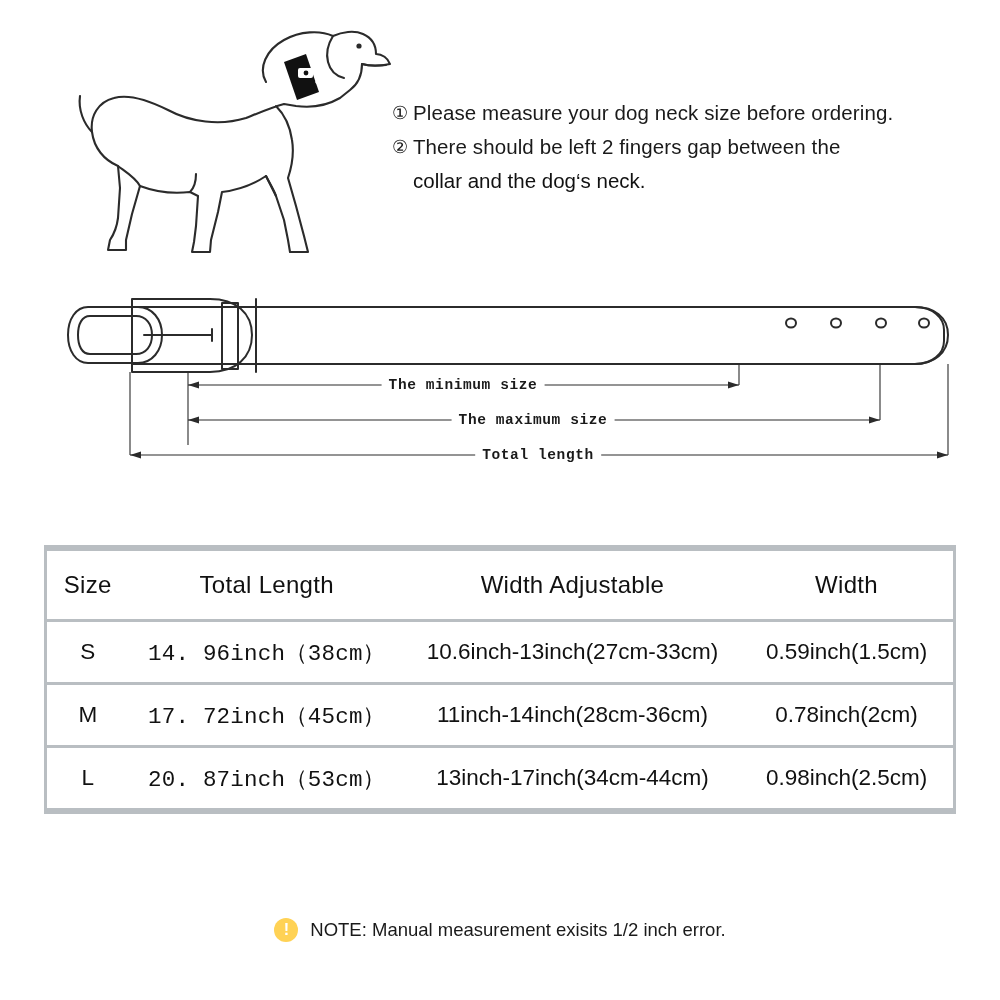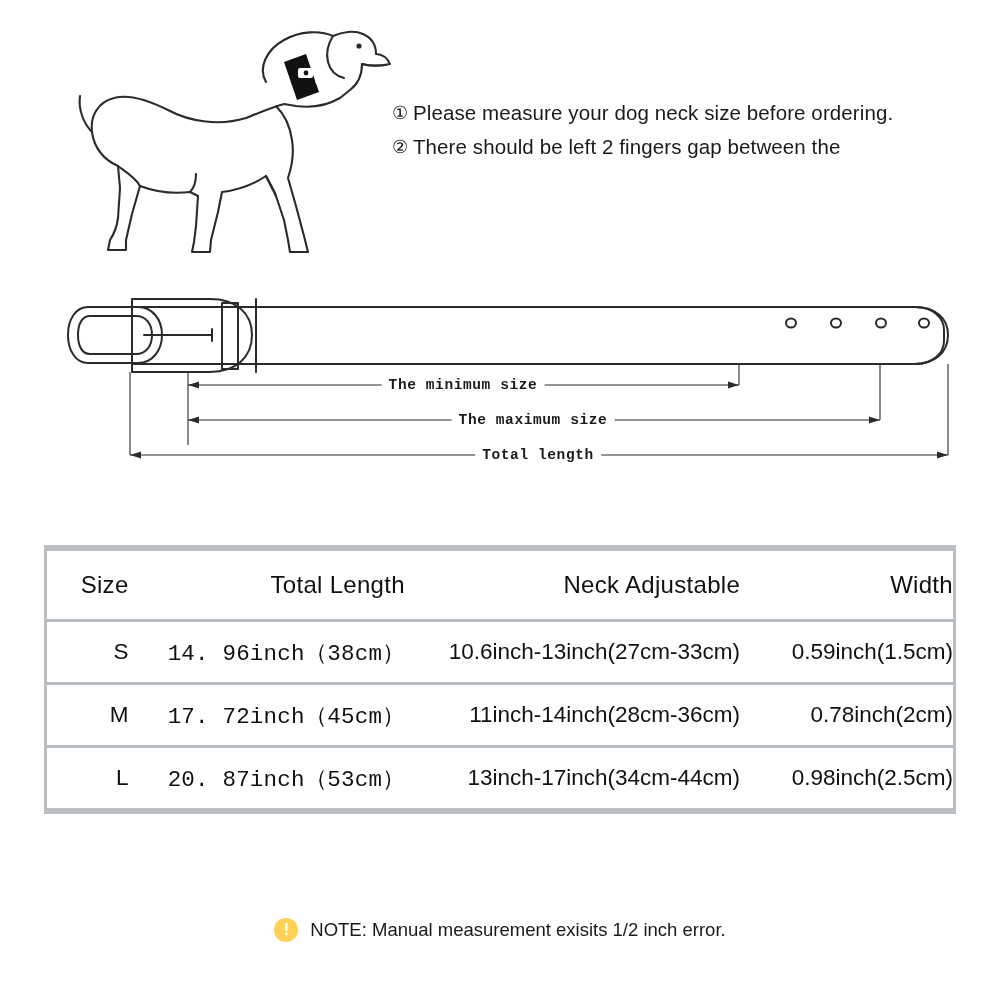--- a/index.html
+++ b/index.html
@@ -92,21 +92,21 @@
   }
   table.size-table {
     width: 100%;
     border-collapse: separate;
     border-spacing: 0 3px;
     table-layout: fixed;
   }
   table.size-table th,
   table.size-table td {
     background: #ffffff;
-    text-align: right;
+    text-align: center;
     vertical-align: middle;
     padding: 0;
     height: 60px;
     font-weight: normal;
     color: #111111;
   }
   table.size-table th {
     height: 68px;
     font-size: 24px;
     letter-spacing: .3px;
@@ -220,20 +220,21 @@
 
   <div class="instructions">
     <div class="instr-line">
       <span class="instr-num">①</span>
       <span class="instr-text">Please measure your dog neck size before ordering.</span>
     </div>
     <div class="instr-line">
       <span class="instr-num">②</span>
       <span class="instr-text">There should be left 2 fingers gap between the</span>
     </div>
+    <div class="instr-cont">collar and the dog‘s neck.</div>
   </div>
 
   <div class="collar-area">
     <svg width="900" height="215" viewBox="0 0 900 215" xmlns="http://www.w3.org/2000/svg">
       <g fill="none" stroke="#2b2b2b" stroke-width="2" stroke-linejoin="round" stroke-linecap="round">
 
         <path d="M72 22 L855 22 C872 22 884 32 884 45 L884 56 C884 69 872 79 855 79 L72 79 Z"></path>
 
         <path d="M855 22 C874 22 888 32 888 50 C888 68 874 79 855 79"></path>
 
@@ -284,21 +285,21 @@
     <div class="meas-label" style="left: 473px; top: 135px;">The maximum size</div>
     <div class="meas-label" style="left: 478px; top: 170px;">Total length</div>
   </div>
 
   <div class="table-wrap">
     <table class="size-table">
       <thead>
         <tr>
           <th class="col-size">Size</th>
           <th class="col-total">Total Length</th>
-          <th class="col-neck">Neck Adjustable</th>
+          <th class="col-neck">Width Adjustable</th>
           <th class="col-width">Width</th>
         </tr>
       </thead>
       <tbody>
         <tr>
           <td class="cell-size">S</td>
           <td class="cell-total">14. 96inch（38cm）</td>
           <td>10.6inch-13inch(27cm-33cm)</td>
           <td>0.59inch(1.5cm)</td>
         </tr>

